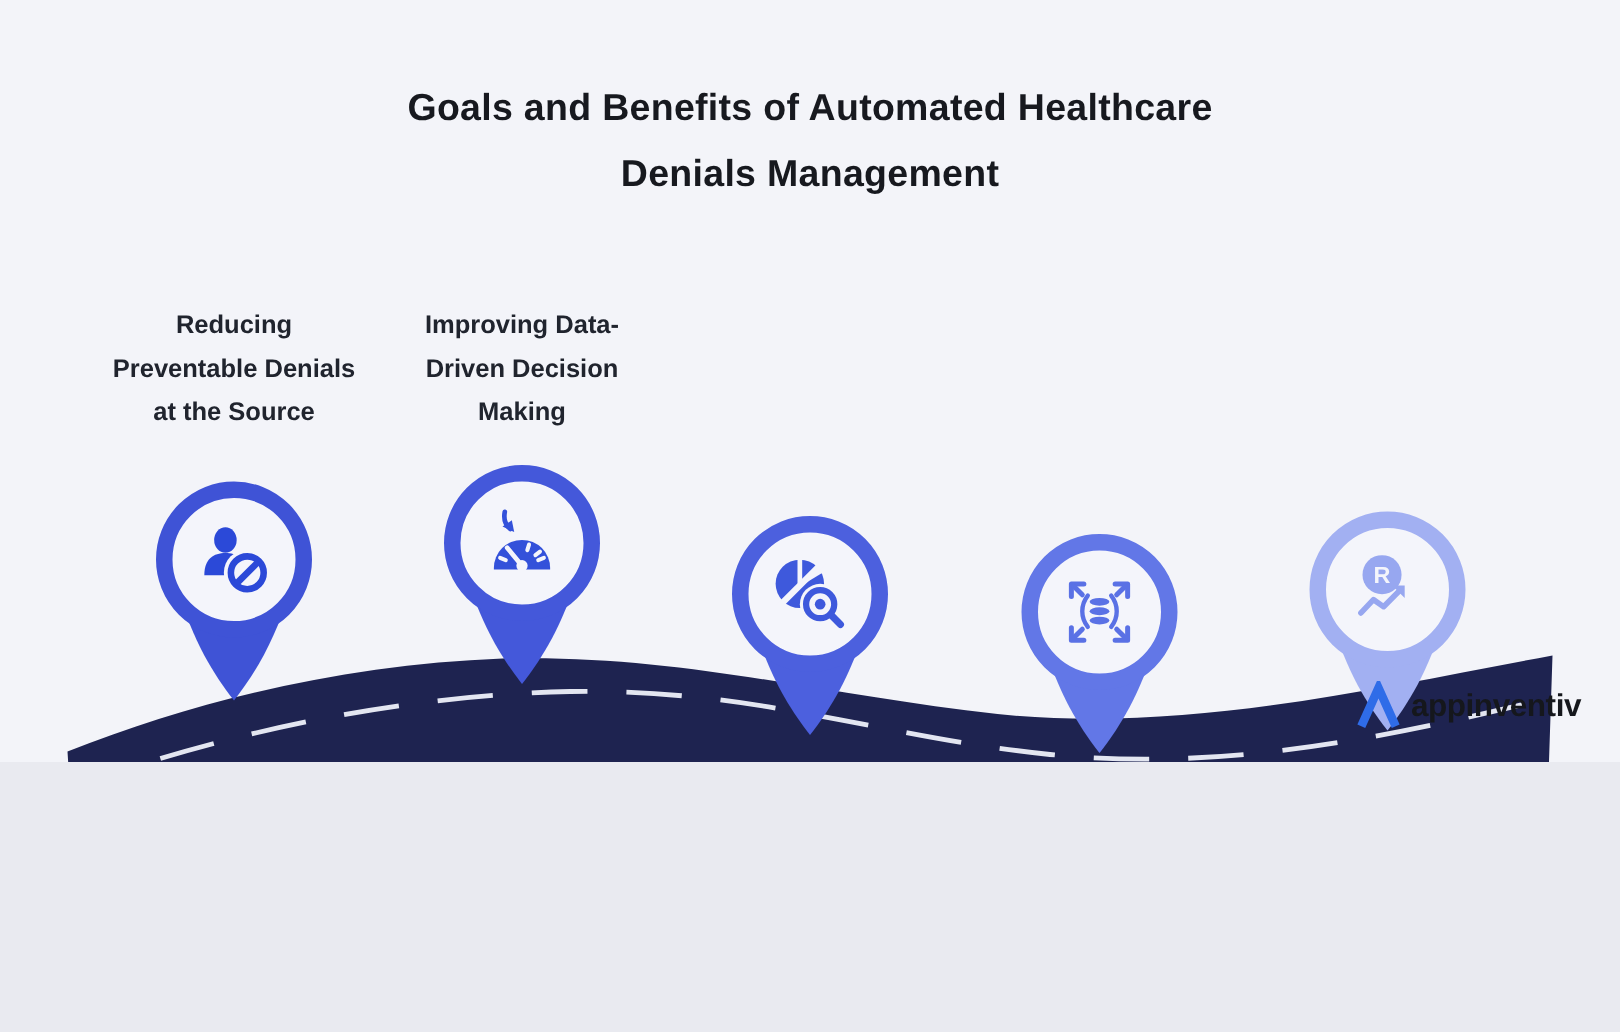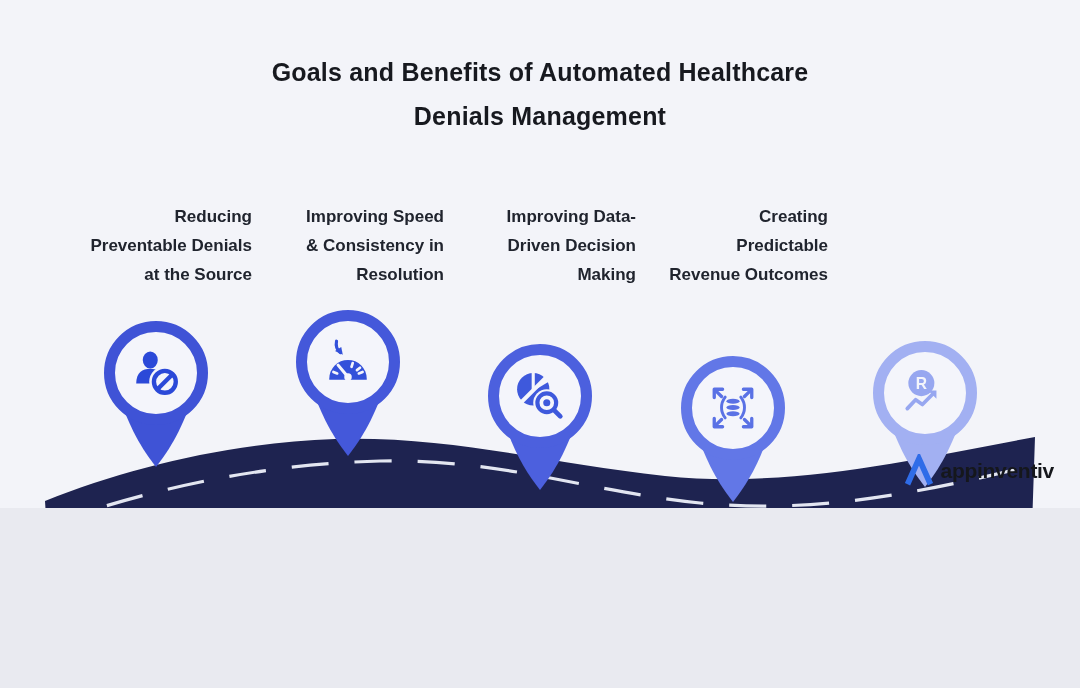--- a/index.html
+++ b/index.html
@@ -12,21 +12,21 @@
   .title {
     position:absolute; top:50px; left:0; width:100%;
     text-align:center; font-size:25px; line-height:44px; font-weight:700;
     color:var(--title,#17191f); white-space:pre-line; letter-spacing:.2px;
   }
   .labels-row {
     position:absolute; top:202px; left:60px; width:960px;
     display:flex;
   }
   .col-label {
-    width:192px; text-align:right; font-size:17px; line-height:29px;
+    width:192px; text-align:center; font-size:17px; line-height:29px;
     font-weight:700; color:var(--label,#20242e); white-space:pre-line;
   }
   .road-svg { position:absolute; left:0; top:0; width:1080px; height:688px; }
   .pin { position:absolute; width:120px; height:160px; }
   .pin > svg.pin-shape { position:absolute; left:0; top:0; }
   .pin .icon {
     position:absolute; left:35px; top:32px; width:50px; height:50px; display:block;
   }
   .logo {
     position:absolute; right:26px; bottom:20px;
@@ -42,29 +42,23 @@
 
 <div class="canvas" style="--bg: #f3f4f9; --road: #1e2350; --dash: #eef1fa; --pin-inner: #f4f5fb; --title: #17191f; --label: #20242e; --logo-text: #15171c; --mark: #2f6ce8;">
 
   <h1 class="title">Goals and Benefits of Automated Healthcare
 Denials Management</h1>
 
   <div class="labels-row">
     <div class="col-label">Reducing
 Preventable Denials
 at the Source</div>
-    <div class="col-label">Improving Speed
-&amp; Consistency in
-Resolution</div>
     <div class="col-label">Improving Data-
 Driven Decision
 Making</div>
-    <div class="col-label">Creating
-Predictable
-Revenue Outcomes</div>
   </div>
 
   <svg class="road-svg" viewBox="0 0 1080 688" aria-hidden="true">
     <path fill="var(--road)" d="M 45,501 C 130,467 230,443 335,439 C 455,436 545,463 665,476 C 790,489 915,459 1035,437
          L 1030,588 C 915,601 825,602 705,584 C 575,564 465,546 345,529 C 245,515 135,519 48,548 Z"></path>
     <path fill="none" stroke="var(--dash)" stroke-width="3.2" stroke-dasharray="37 26" opacity="0.95" d="M 47,525 C 150,489 260,464 380,461 C 505,459 585,491 700,503 C 820,515 930,490 1031,466"></path>
   </svg>
 
   <div class="pin" style="left: 96px; top: 316px; --pin: #3f53d6; --icon: #2b49d8;">
     <svg class="pin-shape" width="120" height="160" viewBox="0 0 120 160" aria-hidden="true">

